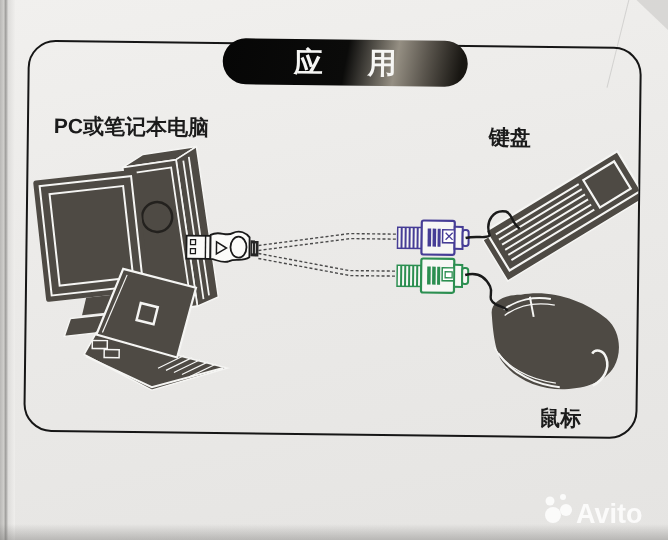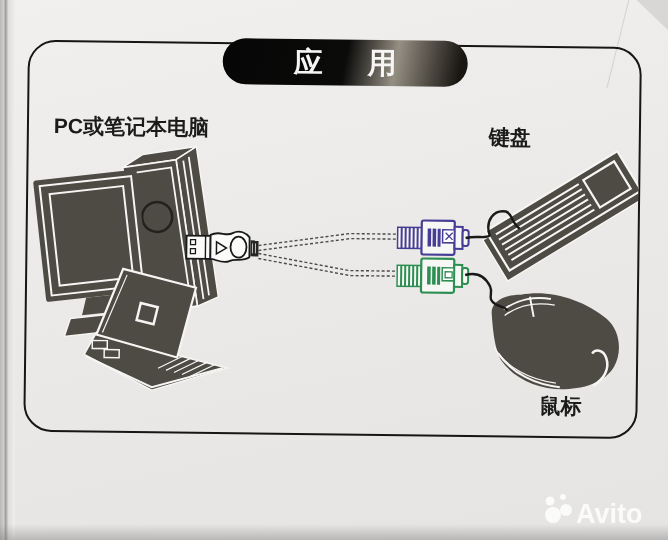--- a/index.html
+++ b/index.html
@@ -36,21 +36,21 @@
     background:linear-gradient(100deg,#060606 0%,#0b0b0a 50%,#958f83 70%,#5a554d 82%,#181612 96%);
     display:flex;align-items:center;justify-content:center;
   }
   .banner-text{
     color:#f6f6f4;font-size:29px;font-weight:bold;letter-spacing:8px;
     text-indent:8px;line-height:46px;
   }
   .lbl{position:absolute;color:#1b1b1b;font-weight:bold;font-size:21px;white-space:nowrap;}
   .lbl-computer{left:25px;top:70px;}
   .lbl-keyboard{left:460px;top:76px;}
-  .lbl-mouse{left:514px;top:344px;}
+  .lbl-mouse{left:514px;top:356px;}
   .diagram-svg{position:absolute;left:0;top:0;}
   .watermark{position:absolute;left:540px;top:486px;width:125px;height:48px;}
 </style>
 </head>
 <body>
 
 <div>
   <div class="paper-edge-left"></div>
   <div class="paper-corner-tr"></div>
   <div class="crease"></div>

